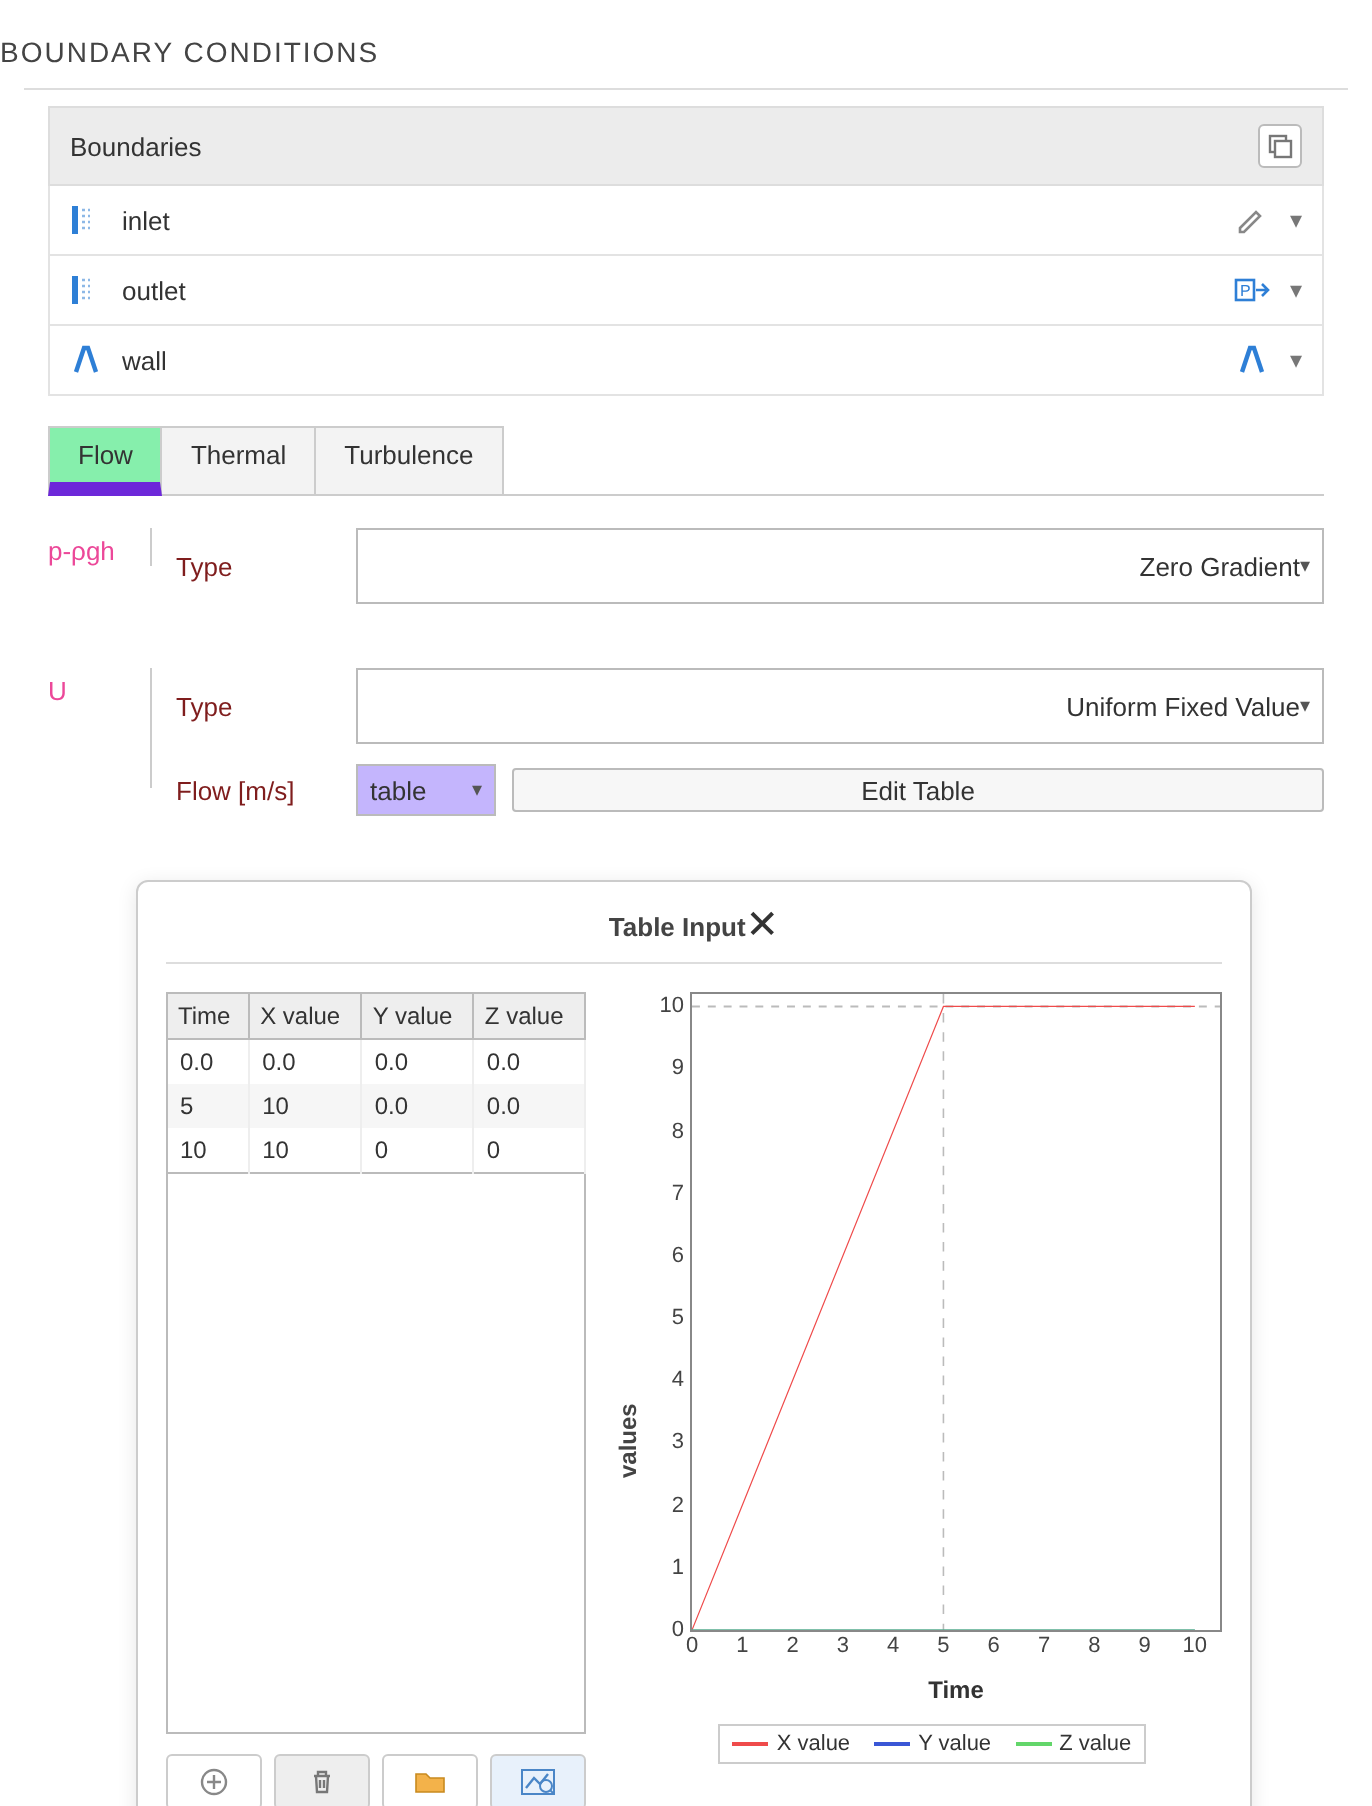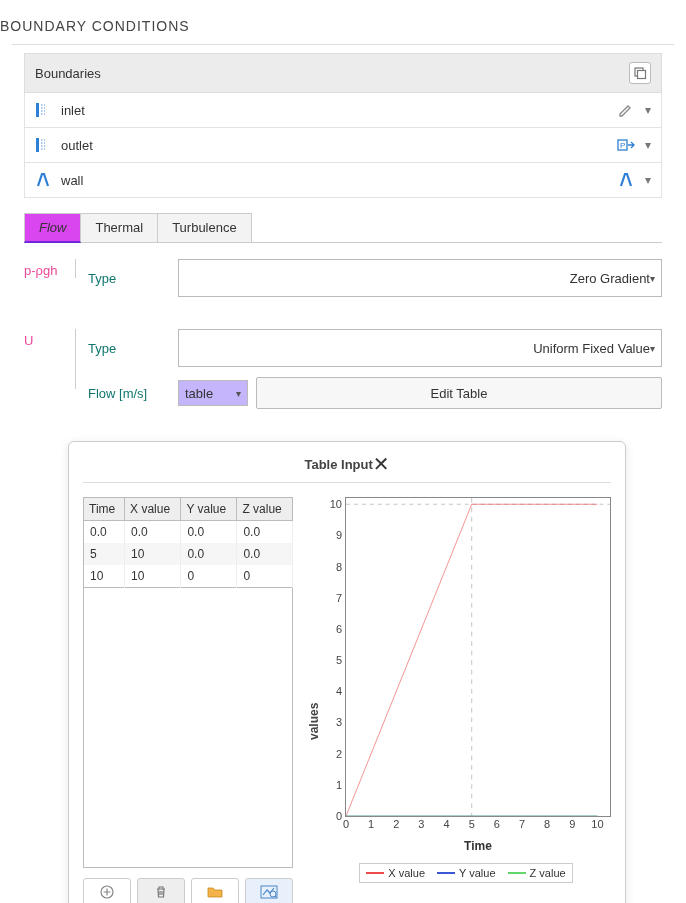--- a/index.html
+++ b/index.html
@@ -42,42 +42,42 @@
   .row-act-icon { width:18px; height:18px; color:#888; cursor:pointer; display:flex; align-items:center; justify-content:center; }
   .row-act-icon.blue { color:#2e7fd6; }
 
   
   .tabs { display:flex; margin:14px 24px 0; }
   .tab {
     padding:6px 14px; border:1px solid #ccc; background:#f3f3f3; cursor:pointer;
     font-size:13px; color:#333; position:relative; top:1px;
   }
   .tab + .tab { border-left:none; }
-  .tab.active { background:#d946ef; border-bottom:2px solid #6d28d9; font-weight:500;font-style:italic; }
+  .tab.active { background:#86efac; border-bottom:7px solid #6d28d9; font-weight:500; }
   .tab-underline { height:1px; background:#ccc; margin:0 24px; }
 
   
   .form { margin:16px 24px; }
   .form-row { display:flex; align-items:flex-start; margin-bottom:22px; }
   .left-label { width:52px; color:#ec4899; padding-top:4px; border-right:1px solid #ccc; margin-right:12px; }
   .left-label.tall { min-height:60px; }
   .mid { flex:1; }
   .mid-line { display:flex; align-items:center; margin-bottom:10px; }
-  .mid-label { width:90px; color:#0f766e; }
+  .mid-label { width:90px; color:#7f1d1d; }
   .select {
     flex:1; height:38px; border:1px solid #bbb; background:#fff; padding:0 6px;
     display:flex; align-items:center; justify-content:flex-end; cursor:pointer;
   }
   .small-select {
     width:70px; height:26px; border:1px solid #bbb; background:#c4b5fd; padding:0 6px;
     display:flex; align-items:center; justify-content:space-between; cursor:pointer;
   }
   .caret { font-size:10px; color:#555; }
   .edit-btn {
-    flex:1; height:32px; margin-left:8px; border:1px solid #bbb; background:#f7f7f7;
+    flex:1; height:22px; margin-left:8px; border:1px solid #bbb; background:#f7f7f7;
     display:flex; align-items:center; justify-content:center; cursor:pointer;
     border-radius:2px;
   }
 
   
   .dialog {
     margin:6px 60px 10px 68px; border:1px solid #ccc; border-radius:6px;
     box-shadow:0 2px 10px rgba(0,0,0,.1); padding:12px 14px 14px; background:#fff;
   }
   .dialog-head { display:flex; justify-content:center; align-items:center; margin-bottom:8px; }

